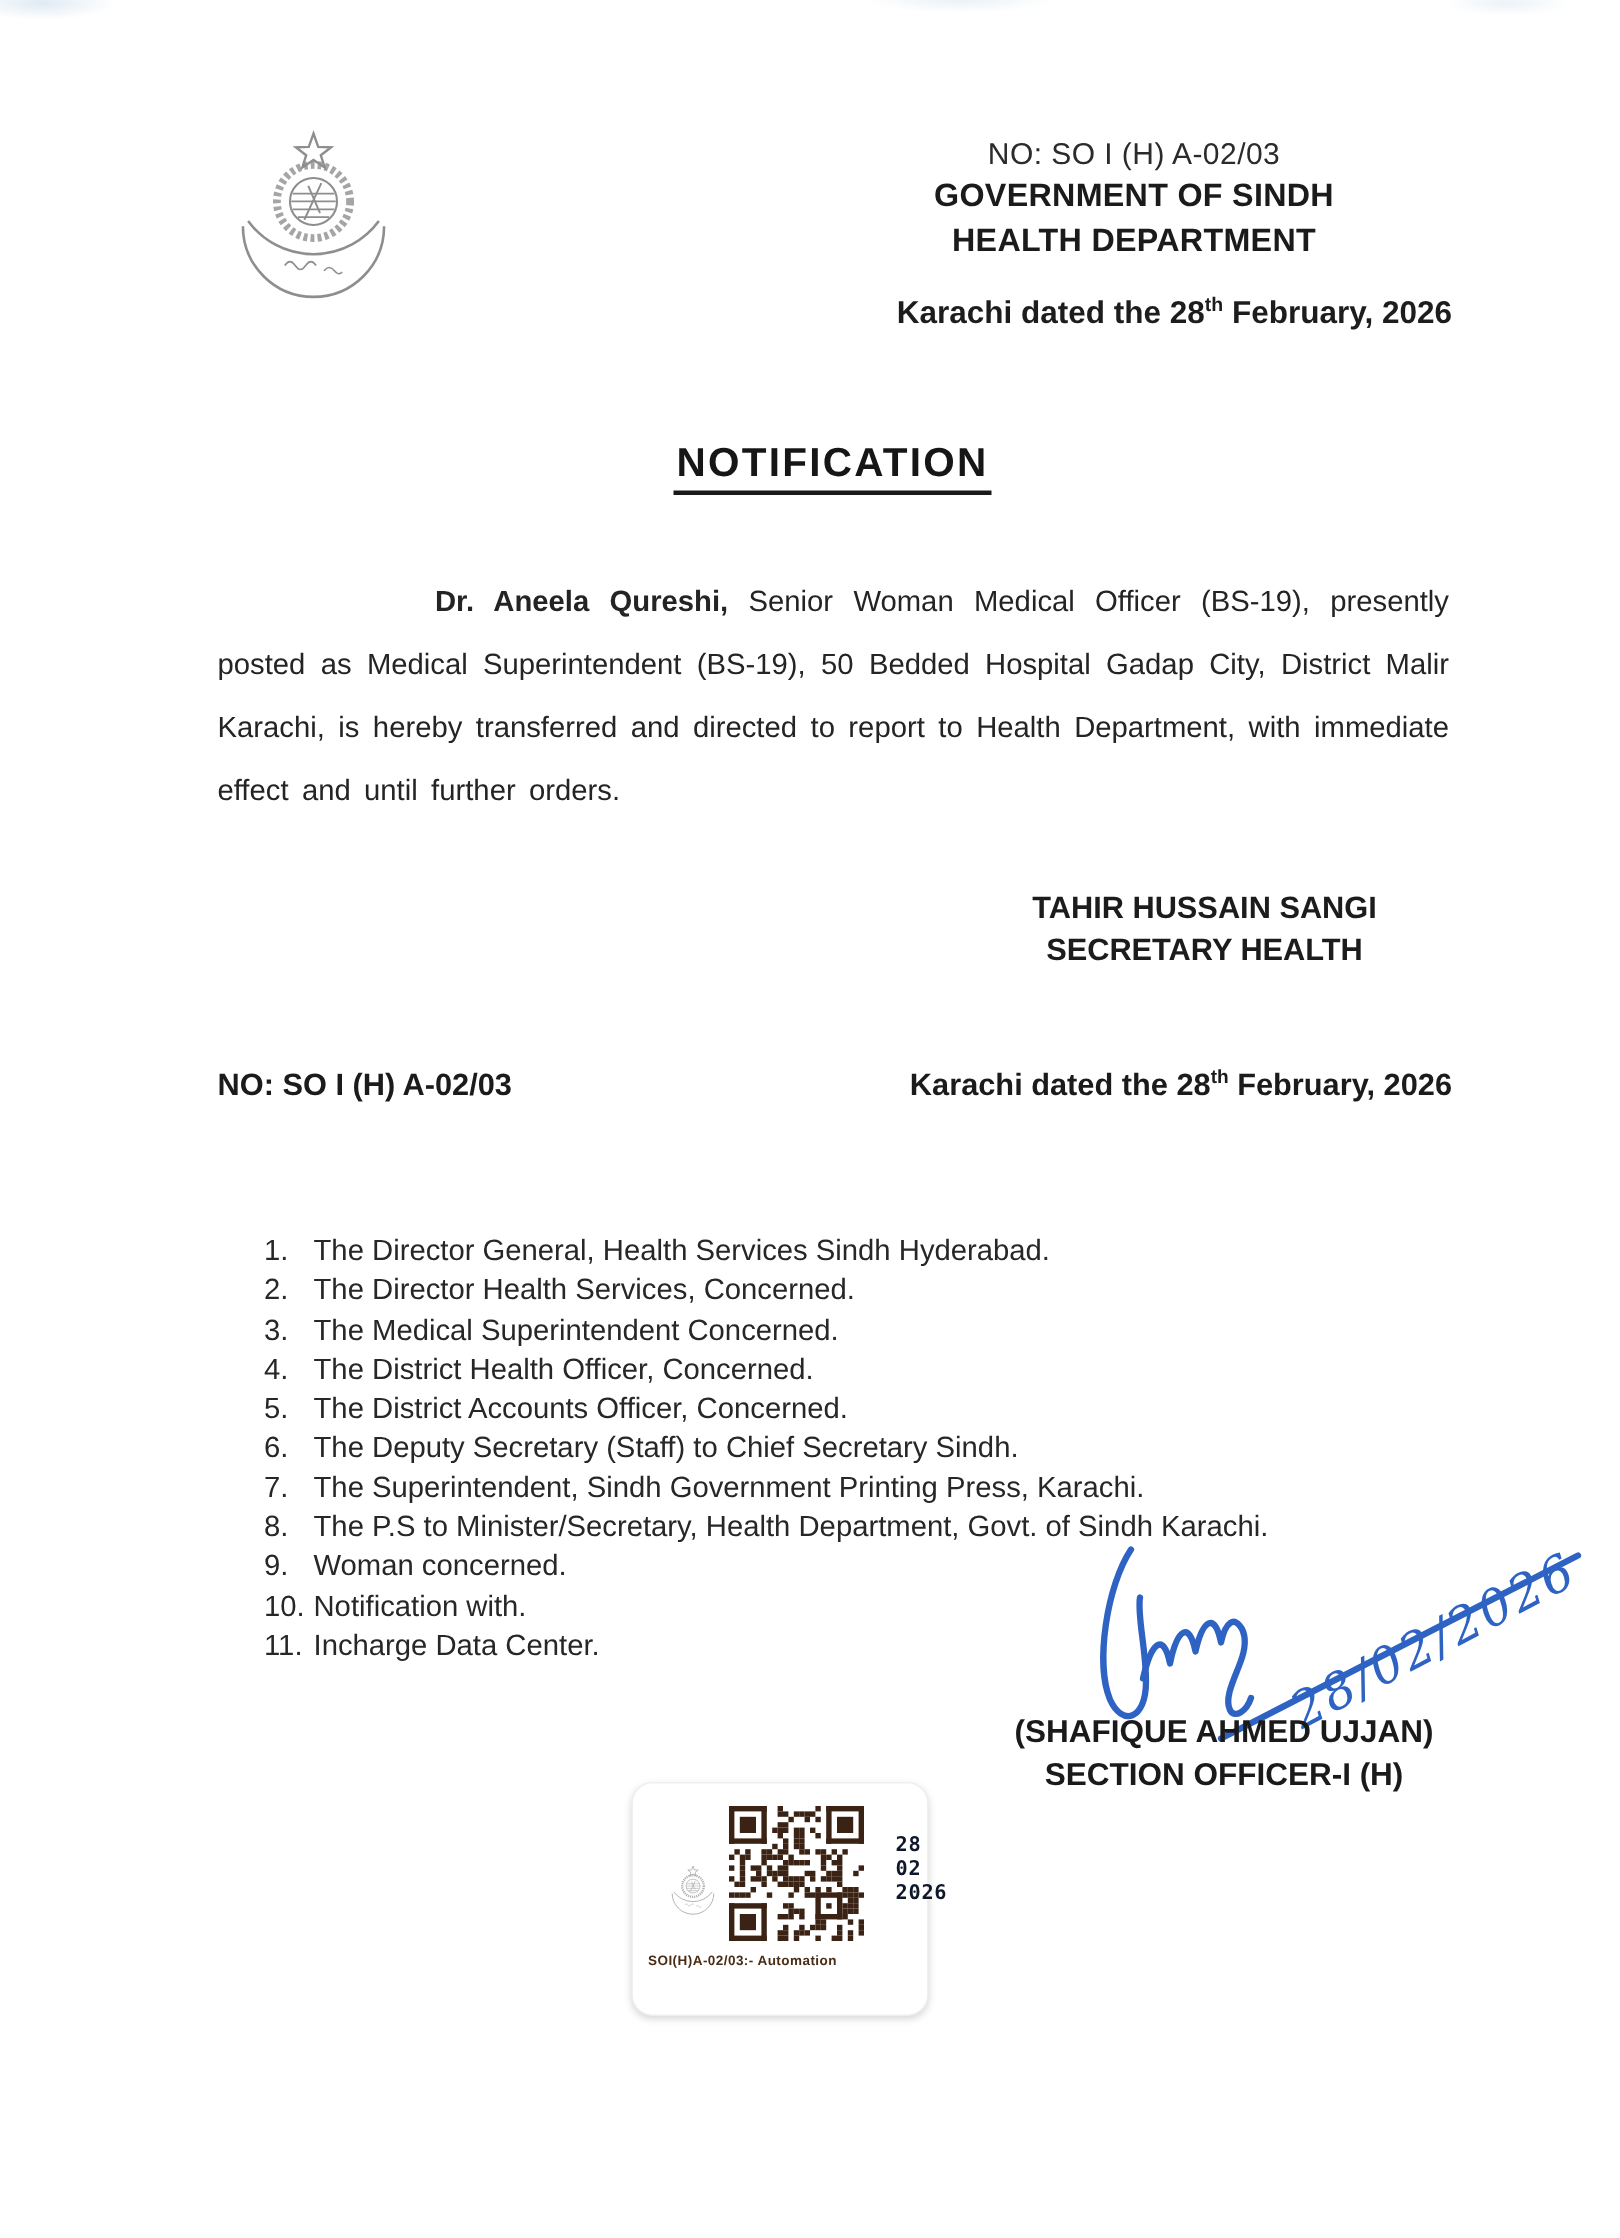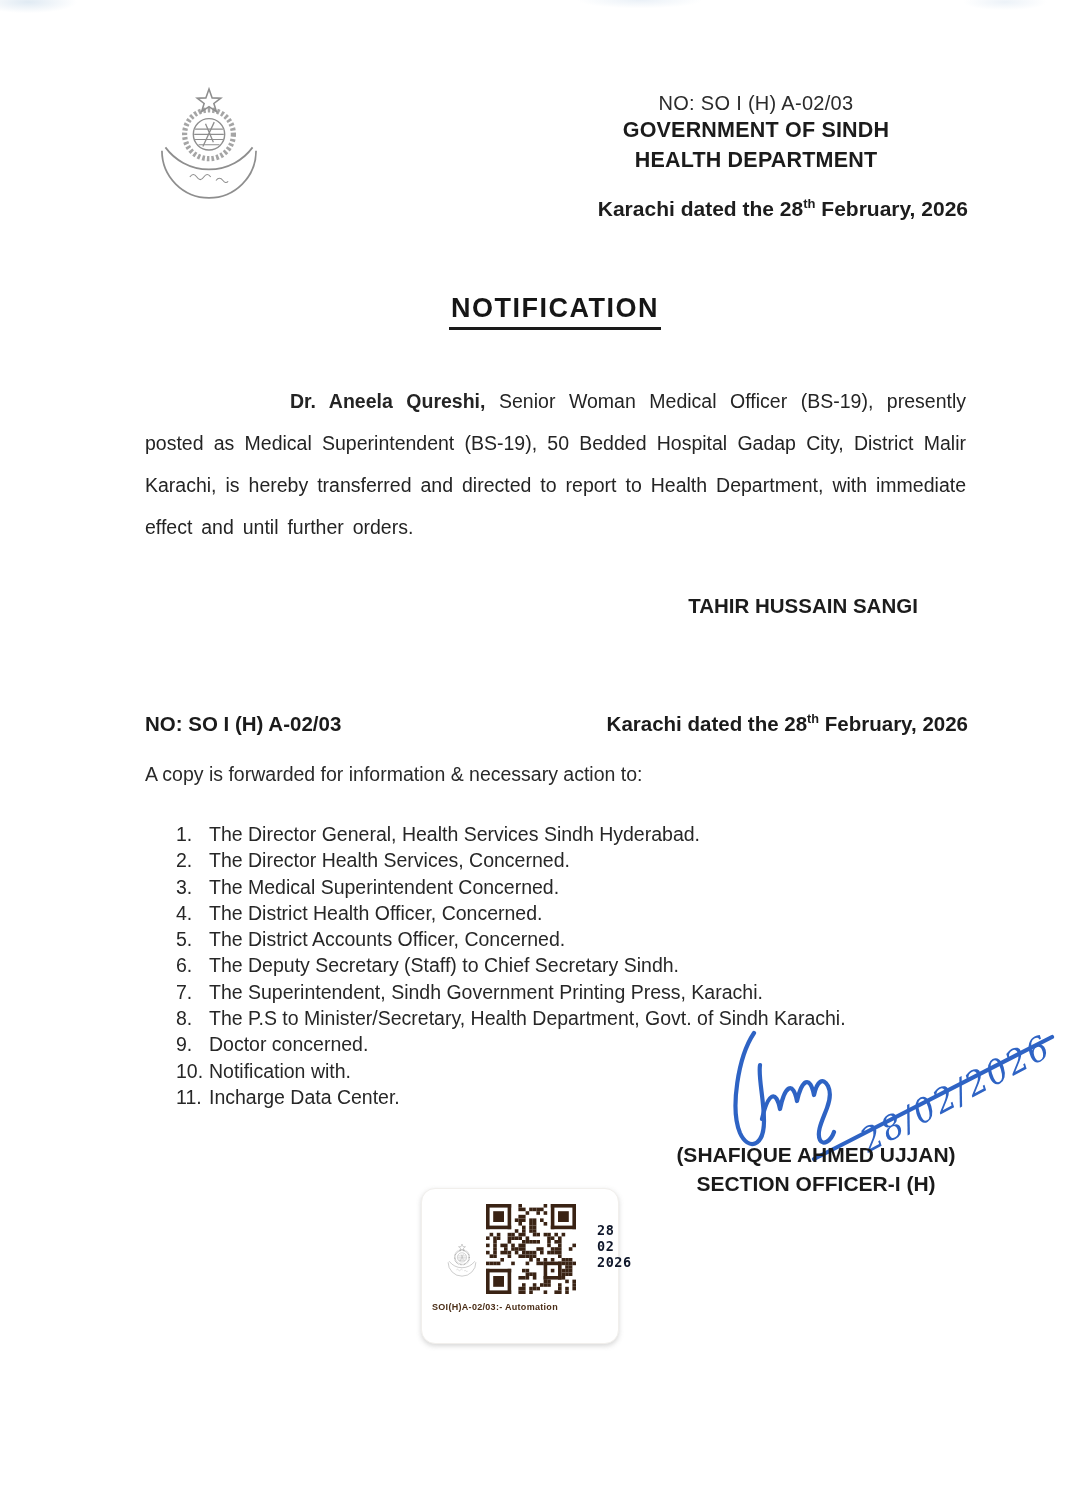--- a/index.html
+++ b/index.html
@@ -104,37 +104,37 @@
   <div class="date-top"><span>Karachi dated the  28</span><sup>th</sup><span> February, 2026</span></div>
 
   <div class="title-wrap">
     <span class="title-text">NOTIFICATION</span>
   </div>
 
   <p class="body-para"><b>Dr. Aneela Qureshi,</b><span> Senior Woman Medical Officer (BS-19), presently posted as Medical Superintendent (BS-19), 50 Bedded Hospital Gadap City, District Malir Karachi, is hereby transferred and directed to report to Health Department, with immediate effect and until further orders.</span></p>
 
   <div class="sig-primary">
     <div>TAHIR HUSSAIN SANGI</div>
+    <div>SECRETARY HEALTH</div>
   </div>
 
   <div class="ref-row-left">NO: SO I (H) A-02/03</div>
   <div class="ref-row-right"><span>Karachi dated the 28</span><sup>th</sup><span> February, 2026</span></div>
 
-  <div class="copy-intro">A copy is forwarded for information &amp; necessary action to:</div>
 
   <ol class="recipients">
     <li>The Director General, Health Services Sindh Hyderabad.</li>
     <li>The Director Health Services, Concerned.</li>
     <li>The Medical Superintendent Concerned.</li>
     <li>The District Health Officer, Concerned.</li>
     <li>The District Accounts Officer, Concerned.</li>
     <li>The Deputy Secretary (Staff) to Chief Secretary Sindh.</li>
     <li>The Superintendent, Sindh Government Printing Press, Karachi.</li>
     <li>The P.S to Minister/Secretary, Health Department, Govt. of Sindh Karachi.</li>
-    <li>Doctor concerned.</li>
+    <li>Woman concerned.</li>
     <li>Notification with.</li>
     <li>Incharge Data Center.</li>
   </ol>
 
   <svg class="signature-svg" width="345" height="160" viewBox="0 0 345 160">
     <g fill="none" stroke="#2e63c4" stroke-width="4.2" stroke-linecap="round" stroke-linejoin="round">
       <path d="M36,28 C20,52 12,104 22,128 C30,146 46,142 46,116 C46,94 40,72 42,60"></path>
       <path d="M44,114 c6,-26 14,-30 18,-10 c5,-24 13,-28 17,-8 c5,-22 13,-26 17,-6 c3,-14 9,-18 14,-9 c3,6 2,14 -1,22 c-4,11 -11,24 -7,32 c3,6 11,1 14,-8"></path>
       <path d="M96,154 L334,32"></path>
     </g>

